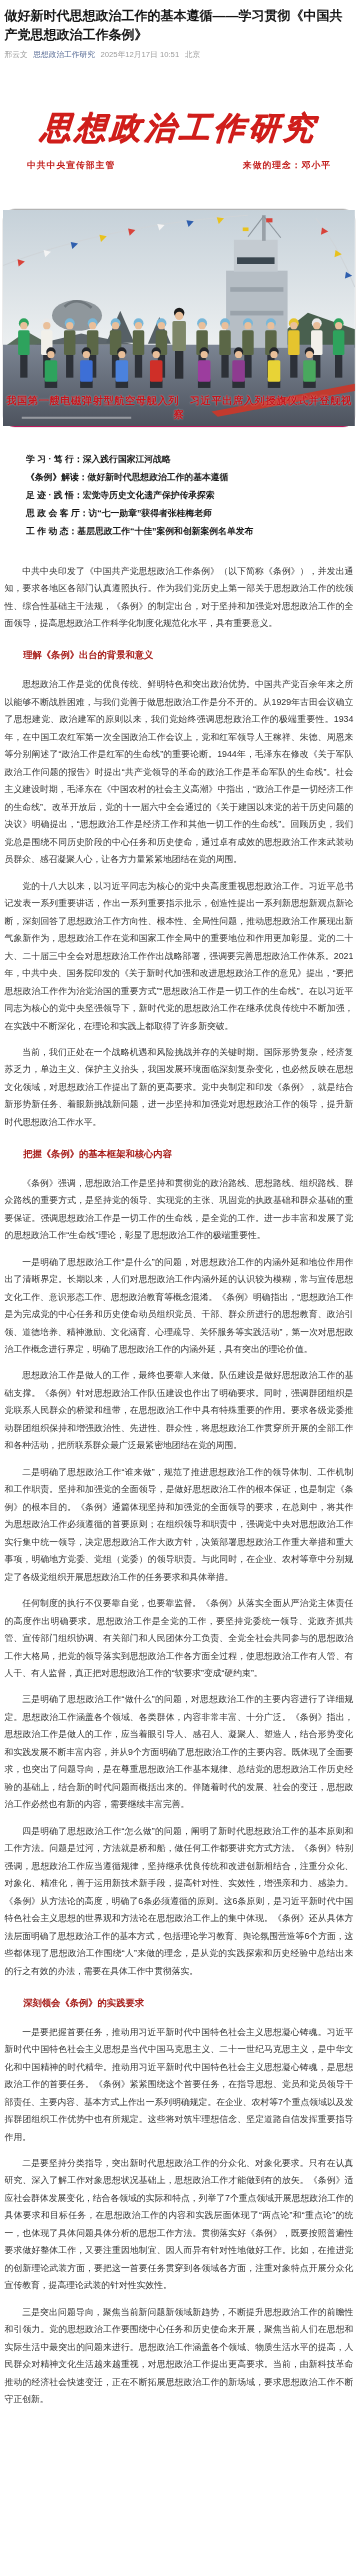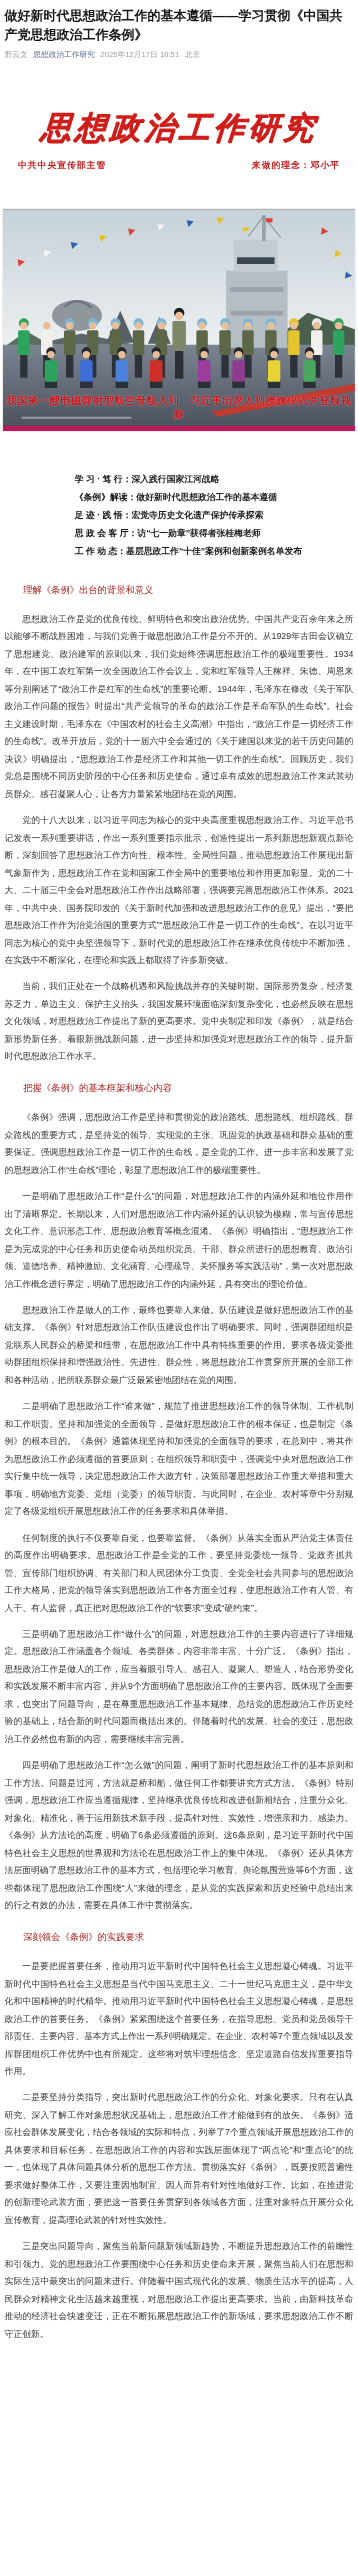--- a/index.html
+++ b/index.html
@@ -8,43 +8,43 @@
 
   
   .title{margin:6.2px 4.6px 0;font-size:13px;line-height:19px;font-weight:700;color:#171717;}
   .meta{margin:6.2px 4.6px 0;font-size:7.7px;color:#9d9d9d;display:flex;flex-wrap:wrap;gap:5.7px;align-items:flex-end;}
   .meta .account{color:#576b95;cursor:pointer;}
 
   
   .cover{margin-top:49px;}
   .masthead{text-align:center;font-weight:700;font-style:italic;font-size:31px;line-height:1.2;
             letter-spacing:3.6px;color:#d01e1b;transform:skewX(-4deg);text-shadow:0.5px 0.5px 0 #d01e1b;}
-  .cover-sub{display:flex;justify-content:space-between;margin-top:13.4px;padding:0 18px;
+  .cover-sub{display:flex;justify-content:space-between;margin-top:13.4px;padding:0 27px;
              font-size:8.8px;font-weight:700;color:#c3201e;letter-spacing:1px;}
-  .photo-wrap{position:relative;margin:37px 3.1px 0;border-top:1px solid #b3b3b3;border-bottom:5px solid #be185d;
-              box-shadow:0 0 0 0.5px #d9d9d9;}
+  .photo-wrap{position:relative;margin:37px 3.1px 0;border-top:1px solid #b3b3b3;border-bottom:1px solid #be185d;
+              box-shadow:0 0 0 0.5px #d9d9d9;border-radius:12px;}
   .photo-wrap svg{display:block;width:100%;height:216px;}
   .photo-caption{position:absolute;left:0;right:0;bottom:4.1px;text-align:center;color:#c5161d;
                  font-weight:700;font-size:10.3px;letter-spacing:0.5px;text-shadow:0 0 1.5px rgba(255,255,255,.55);}
 
   
-  .toc{display:flex;align-items:center;margin-top:39px;padding:0 7.2px 0 26px;flex-direction:column;}
+  .toc{display:flex;align-items:center;margin-top:23px;padding:0 7.2px 0 26px;}
   .toc-list{flex:1;min-width:0;}
   .toc-line{font-size:8.8px;line-height:18px;font-weight:700;color:#141414;white-space:nowrap;}
   .toc-label{color:#141414;}
   .toc-title{color:#1d1d1d;}
   .issue{width:73px;flex:none;text-align:center;color:#d7281d;}
   .issue-month{font-size:29px;line-height:1;font-weight:700;font-style:italic;}
   .issue-divider{width:44px;height:1px;background:#d7281d;margin:4.6px auto 3.6px;}
   .issue-year{font-size:17px;font-weight:700;letter-spacing:0.5px;}
 
   
   .article{margin-top:23px;padding:0 4.6px;}
   .para{font-size:8.8px;line-height:17.5px;color:#333;text-align:justify;text-indent:2em;margin:0 0 8.8px;}
-  .sec-heading{font-size:9.3px;line-height:15.5px;color:#a8201d;font-weight:400;text-indent:2em;margin:15.5px 0 12.4px;}
+  .sec-heading{font-size:9.3px;line-height:15.5px;color:#a8201d;font-weight:700;text-indent:2em;margin:15.5px 0 12.4px;}
 </style>
 </head>
 <body>
 
 <div class="page">
 
   <h1 class="title">做好新时代思想政治工作的基本遵循——学习贯彻《中国共产党思想政治工作条例》</h1>
 
   <div class="meta">
     <span>邢云文</span>
@@ -215,32 +215,33 @@
           <div class="toc-line"><span class="toc-label">学 习 · 笃 行：</span><span class="toc-title">深入践行国家江河战略</span></div>
           <div class="toc-line"><span class="toc-label">《条例》解读：</span><span class="toc-title">做好新时代思想政治工作的基本遵循</span></div>
           <div class="toc-line"><span class="toc-label">足 迹 · 践 悟：</span><span class="toc-title">宏觉寺历史文化遗产保护传承探索</span></div>
           <div class="toc-line"><span class="toc-label">思 政 会 客 厅：</span><span class="toc-title">访“七一勋章”获得者张桂梅老师</span></div>
           <div class="toc-line"><span class="toc-label">工 作 动 态：</span><span class="toc-title">基层思政工作“十佳”案例和创新案例名单发布</span></div>
         </div>
     </div>
   </div>
 
   <div class="article">
+      <p class="para">中共中央印发了《中国共产党思想政治工作条例》（以下简称《条例》），并发出通知，要求各地区各部门认真遵照执行。作为我们党历史上第一部关于思想政治工作的统领性、综合性基础主干法规，《条例》的制定出台，对于坚持和加强党对思想政治工作的全面领导，提高思想政治工作科学化制度化规范化水平，具有重要意义。</p>
       <h2 class="sec-heading">理解《条例》出台的背景和意义</h2>
       <p class="para">思想政治工作是党的优良传统、鲜明特色和突出政治优势。中国共产党百余年来之所以能够不断战胜困难，与我们党善于做思想政治工作是分不开的。从1929年古田会议确立了思想建党、政治建军的原则以来，我们党始终强调思想政治工作的极端重要性。1934年，在中国工农红军第一次全国政治工作会议上，党和红军领导人王稼祥、朱德、周恩来等分别阐述了“政治工作是红军的生命线”的重要论断。1944年，毛泽东在修改《关于军队政治工作问题的报告》时提出“共产党领导的革命的政治工作是革命军队的生命线”。社会主义建设时期，毛泽东在《中国农村的社会主义高潮》中指出，“政治工作是一切经济工作的生命线”。改革开放后，党的十一届六中全会通过的《关于建国以来党的若干历史问题的决议》明确提出，“思想政治工作是经济工作和其他一切工作的生命线”。回顾历史，我们党总是围绕不同历史阶段的中心任务和历史使命，通过卓有成效的思想政治工作来武装动员群众、感召凝聚人心，让各方力量紧紧地团结在党的周围。</p>
       <p class="para">党的十八大以来，以习近平同志为核心的党中央高度重视思想政治工作。习近平总书记发表一系列重要讲话，作出一系列重要指示批示，创造性提出一系列新思想新观点新论断，深刻回答了思想政治工作方向性、根本性、全局性问题，推动思想政治工作展现出新气象新作为，思想政治工作在党和国家工作全局中的重要地位和作用更加彰显。党的二十大、二十届三中全会对思想政治工作作出战略部署，强调要完善思想政治工作体系。2021年，中共中央、国务院印发的《关于新时代加强和改进思想政治工作的意见》提出，“要把思想政治工作作为治党治国的重要方式”“思想政治工作是一切工作的生命线”。在以习近平同志为核心的党中央坚强领导下，新时代党的思想政治工作在继承优良传统中不断加强，在实践中不断深化，在理论和实践上都取得了许多新突破。</p>
       <p class="para">当前，我们正处在一个战略机遇和风险挑战并存的关键时期。国际形势复杂，经济复苏乏力，单边主义、保护主义抬头，我国发展环境面临深刻复杂变化，也必然反映在思想文化领域，对思想政治工作提出了新的更高要求。党中央制定和印发《条例》，就是结合新形势新任务、着眼新挑战新问题，进一步坚持和加强党对思想政治工作的领导，提升新时代思想政治工作水平。</p>
       <h2 class="sec-heading">把握《条例》的基本框架和核心内容</h2>
       <p class="para">《条例》强调，思想政治工作是坚持和贯彻党的政治路线、思想路线、组织路线、群众路线的重要方式，是坚持党的领导、实现党的主张、巩固党的执政基础和群众基础的重要保证。强调思想政治工作是一切工作的生命线，是全党的工作。进一步丰富和发展了党的思想政治工作“生命线”理论，彰显了思想政治工作的极端重要性。</p>
       <p class="para">一是明确了思想政治工作“是什么”的问题，对思想政治工作的内涵外延和地位作用作出了清晰界定。长期以来，人们对思想政治工作内涵外延的认识较为模糊，常与宣传思想文化工作、意识形态工作、思想政治教育等概念混淆。《条例》明确指出，“思想政治工作是为完成党的中心任务和历史使命动员组织党员、干部、群众所进行的思想教育、政治引领、道德培养、精神激励、文化涵育、心理疏导、关怀服务等实践活动”，第一次对思想政治工作概念进行界定，明确了思想政治工作的内涵外延，具有突出的理论价值。</p>
       <p class="para">思想政治工作是做人的工作，最终也要靠人来做。队伍建设是做好思想政治工作的基础支撑。《条例》针对思想政治工作队伍建设也作出了明确要求。同时，强调群团组织是党联系人民群众的桥梁和纽带，在思想政治工作中具有特殊重要的作用。要求各级党委推动群团组织保持和增强政治性、先进性、群众性，将思想政治工作贯穿所开展的全部工作和各种活动，把所联系群众最广泛最紧密地团结在党的周围。</p>
       <p class="para">二是明确了思想政治工作“谁来做”，规范了推进思想政治工作的领导体制、工作机制和工作职责。坚持和加强党的全面领导，是做好思想政治工作的根本保证，也是制定《条例》的根本目的。《条例》通篇体现坚持和加强党的全面领导的要求，在总则中，将其作为思想政治工作必须遵循的首要原则；在组织领导和职责中，强调党中央对思想政治工作实行集中统一领导，决定思想政治工作大政方针，决策部署思想政治工作重大举措和重大事项，明确地方党委、党组（党委）的领导职责。与此同时，在企业、农村等章中分别规定了各级党组织开展思想政治工作的任务要求和具体举措。</p>
       <p class="para">任何制度的执行不仅要靠自觉，也要靠监督。《条例》从落实全面从严治党主体责任的高度作出明确要求。思想政治工作是全党的工作，要坚持党委统一领导、党政齐抓共管、宣传部门组织协调、有关部门和人民团体分工负责、全党全社会共同参与的思想政治工作大格局，把党的领导落实到思想政治工作各方面全过程，使思想政治工作有人管、有人干、有人监督，真正把对思想政治工作的“软要求”变成“硬约束”。</p>
       <p class="para">三是明确了思想政治工作“做什么”的问题，对思想政治工作的主要内容进行了详细规定。思想政治工作涵盖各个领域、各类群体，内容非常丰富、十分广泛。《条例》指出，思想政治工作是做人的工作，应当着眼引导人、感召人、凝聚人、塑造人，结合形势变化和实践发展不断丰富内容，并从9个方面明确了思想政治工作的主要内容。既体现了全面要求，也突出了问题导向，是在尊重思想政治工作基本规律、总结党的思想政治工作历史经验的基础上，结合新的时代问题而概括出来的。伴随着时代的发展、社会的变迁，思想政治工作必然也有新的内容，需要继续丰富完善。</p>
       <p class="para">四是明确了思想政治工作“怎么做”的问题，阐明了新时代思想政治工作的基本原则和工作方法。问题是过河，方法就是桥和船，做任何工作都要讲究方式方法。《条例》特别强调，思想政治工作应当遵循规律，坚持继承优良传统和改进创新相结合，注重分众化、对象化、精准化，善于运用新技术新手段，提高针对性、实效性，增强亲和力、感染力。《条例》从方法论的高度，明确了6条必须遵循的原则。这6条原则，是习近平新时代中国特色社会主义思想的世界观和方法论在思想政治工作上的集中体现。《条例》还从具体方法层面明确了思想政治工作的基本方式，包括理论学习教育、舆论氛围营造等6个方面，这些都体现了思想政治工作围绕“人”来做的理念，是从党的实践探索和历史经验中总结出来的行之有效的办法，需要在具体工作中贯彻落实。</p>
       <h2 class="sec-heading">深刻领会《条例》的实践要求</h2>
       <p class="para">一是要把握首要任务，推动用习近平新时代中国特色社会主义思想凝心铸魂。习近平新时代中国特色社会主义思想是当代中国马克思主义、二十一世纪马克思主义，是中华文化和中国精神的时代精华。推动用习近平新时代中国特色社会主义思想凝心铸魂，是思想政治工作的首要任务。《条例》紧紧围绕这个首要任务，在指导思想、党员和党员领导干部责任、主要内容、基本方式上作出一系列明确规定。在企业、农村等7个重点领域以及发挥群团组织工作优势中也有所规定。这些将对筑牢理想信念、坚定道路自信发挥重要指导作用。</p>
       <p class="para">二是要坚持分类指导，突出新时代思想政治工作的分众化、对象化要求。只有在认真研究、深入了解工作对象思想状况基础上，思想政治工作才能做到有的放矢。《条例》适应社会群体发展变化，结合各领域的实际和特点，列举了7个重点领域开展思想政治工作的具体要求和目标任务，在思想政治工作的内容和实践层面体现了“两点论”和“重点论”的统一，也体现了具体问题具体分析的思想工作方法。贯彻落实好《条例》，既要按照普遍性要求做好整体工作，又要注重因地制宜、因人而异有针对性地做好工作。比如，在推进党的创新理论武装方面，要把这一首要任务贯穿到各领域各方面，注重对象特点开展分众化宣传教育，提高理论武装的针对性实效性。</p>
-      <p class="para">三是突出问题导向，聚焦当前新问题新领域新趋势，不断提升思想政治工作的前瞻性和引领力。党的思想政治工作要围绕中心任务和历史使命来开展，聚焦当前人们在思想和实际生活中最突出的问题来进行。伴随着中国式现代化的发展、物质生活水平的提高，人民群众对精神文化生活越来越重视，对思想政治工作提出更高要求。当前，由新科技革命推动的经济社会快速变迁，正在不断拓展思想政治工作的新场域，要求思想政治工作不断守正创新。</p>
+      <p class="para">三是突出问题导向，聚焦当前新问题新领域新趋势，不断提升思想政治工作的前瞻性和引领力。党的思想政治工作要围绕中心任务和历史使命来开展，聚焦当前人们在思想和实际生活中最突出的问题来进行。思想政治工作涵盖各个领域、物质生活水平的提高，人民群众对精神文化生活越来越重视，对思想政治工作提出更高要求。当前，由新科技革命推动的经济社会快速变迁，正在不断拓展思想政治工作的新场域，要求思想政治工作不断守正创新。</p>
     </div>
 
 </div>
 
 
 </body></html>

